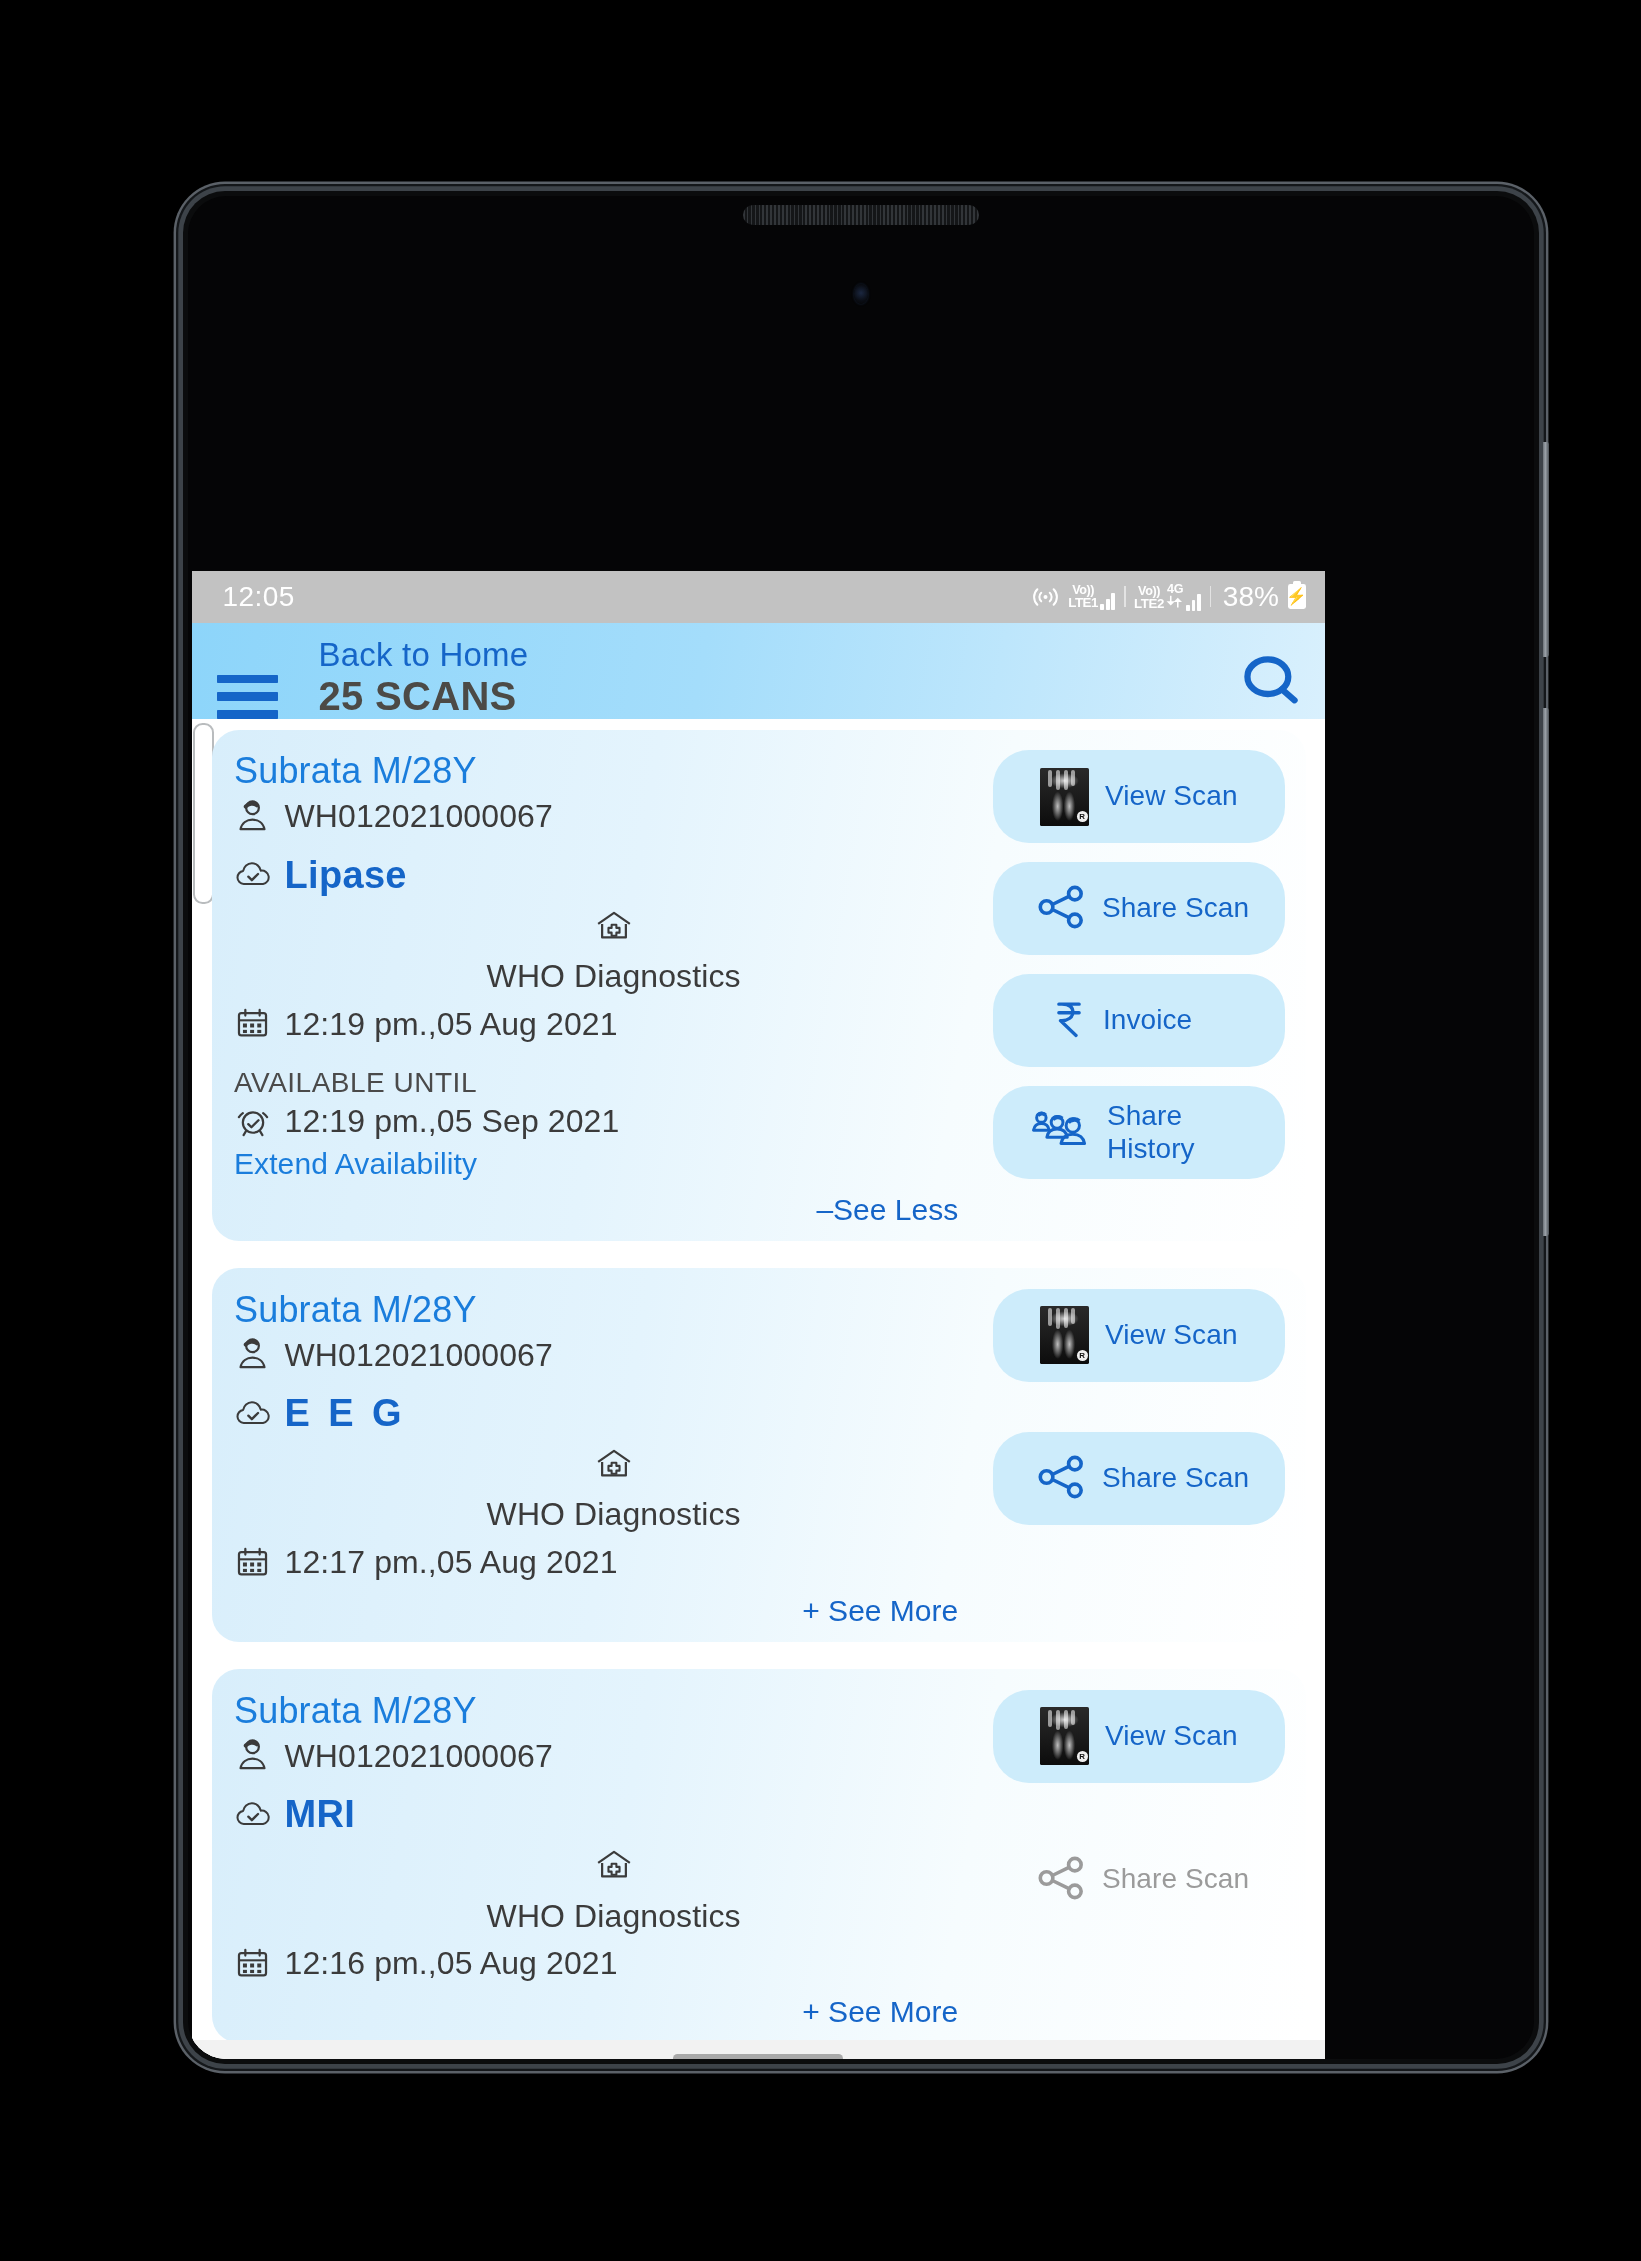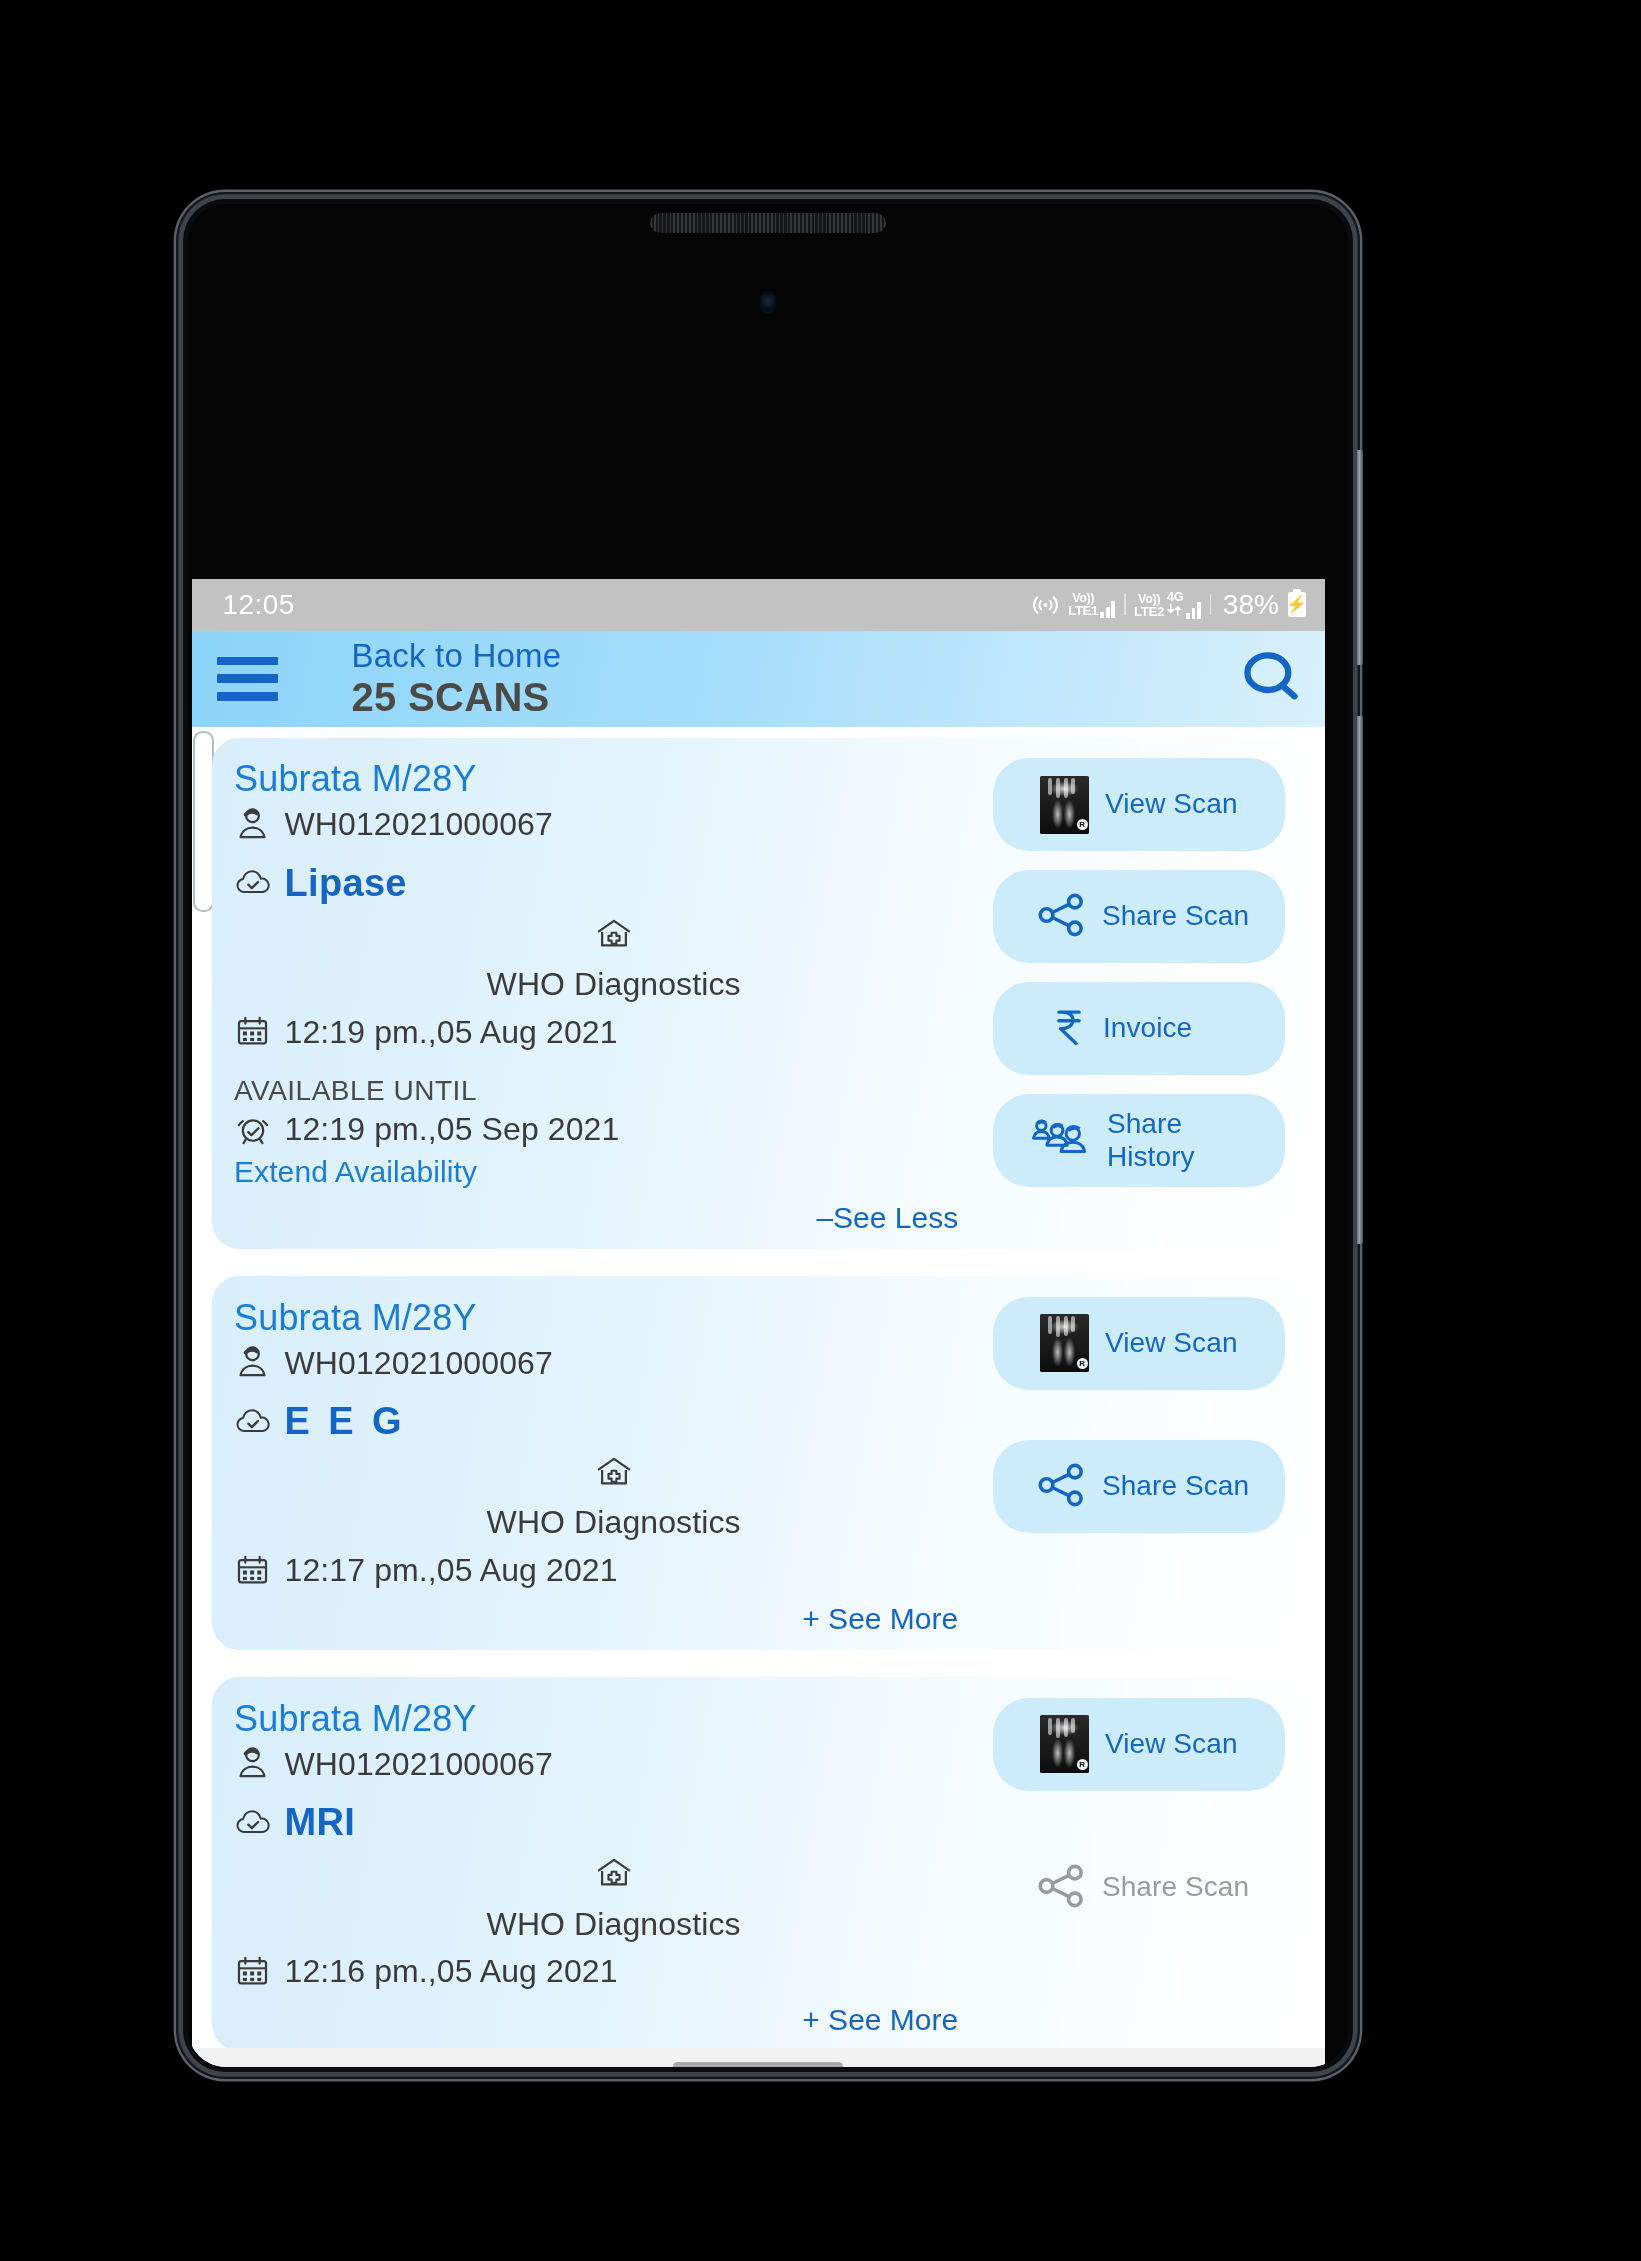--- a/index.html
+++ b/index.html
@@ -2,25 +2,24 @@
 <html style="font-size:12.6px"><head>
 <meta charset="utf-8">
 <style>
   html,body{margin:0;padding:0;background:#000;}
   body{width:1642px;height:2261px;font-family:"Liberation Sans",sans-serif;overflow:hidden;}
 
   .stage{position:relative;width:1642px;height:2261px;background:#000;}
 
   
   .device{
-    position:absolute;left:183px;top:191px;width:1170px;height:1873px;
+    position:absolute;left:183px;top:191px;width:1356px;height:1873px;
     border-radius:42px;
     background:#0b0c0d;
     box-shadow:0 0 0 4.7px #3d4349, 0 0 0 7px #14171a, 0 0 0 9.4px #5b6168;
-    margin-top:8px;
   }
   .device-inner{
     position:absolute;inset:4.7px;border-radius:38px;background:#050506;
     overflow:hidden;
   }
   .speaker-top{
     position:absolute;left:50%;top:9.4px;transform:translateX(-50%);
     width:236px;height:20.4px;border-radius:10.2px;
     background:repeating-linear-gradient(90deg,#3a3e42 0px,#3a3e42 1.6px,#17191b 1.6px,#17191b 3.9px);
     opacity:.85;
@@ -77,21 +76,21 @@
     position:relative;width:17.3px;height:25px;border-radius:2.4px;background:#fff;
     margin-left:2.4px;
   }
   .sb-batt::before{content:"";position:absolute;left:4.7px;top:-3.1px;width:7.9px;height:3.1px;background:#fff;border-radius:1.6px 1.6px 0 0;}
   .sb-batt .bolt{position:absolute;inset:0;display:flex;align-items:center;justify-content:center;color:#333;font-size:16.5px;line-height:1;}
 
   
   .appbar{
     position:relative;height:96px;
     background:linear-gradient(100deg,#8dd5fa 0%,#a4ddfb 45%,#d9f0fd 100%);
-    display:flex;align-items:center;padding:0 18px 0 25px;box-sizing:border-box;gap:33px;
+    display:flex;align-items:flex-end;padding:0 18px 0 25px;box-sizing:border-box;
   }
   .hamburger{width:61px;height:44px;display:flex;flex-direction:column;justify-content:space-between;cursor:pointer;flex:0 0 auto;}
   .hamburger span{display:block;height:8.6px;background:#1565c8;border-radius:0.8px;}
   .appbar-titles{flex:1;margin-left:41px;display:flex;flex-direction:column;justify-content:center;}
   .appbar-sub{font-size:33px;color:#1565c8;line-height:1.12;letter-spacing:0.2px;}
   .appbar-title{font-size:40px;font-weight:700;color:#4c4a46;line-height:1.12;letter-spacing:0.3px;}
   .search-btn{width:72px;height:72px;display:flex;align-items:center;justify-content:center;flex:0 0 auto;cursor:pointer;}
 
   
   .content{

